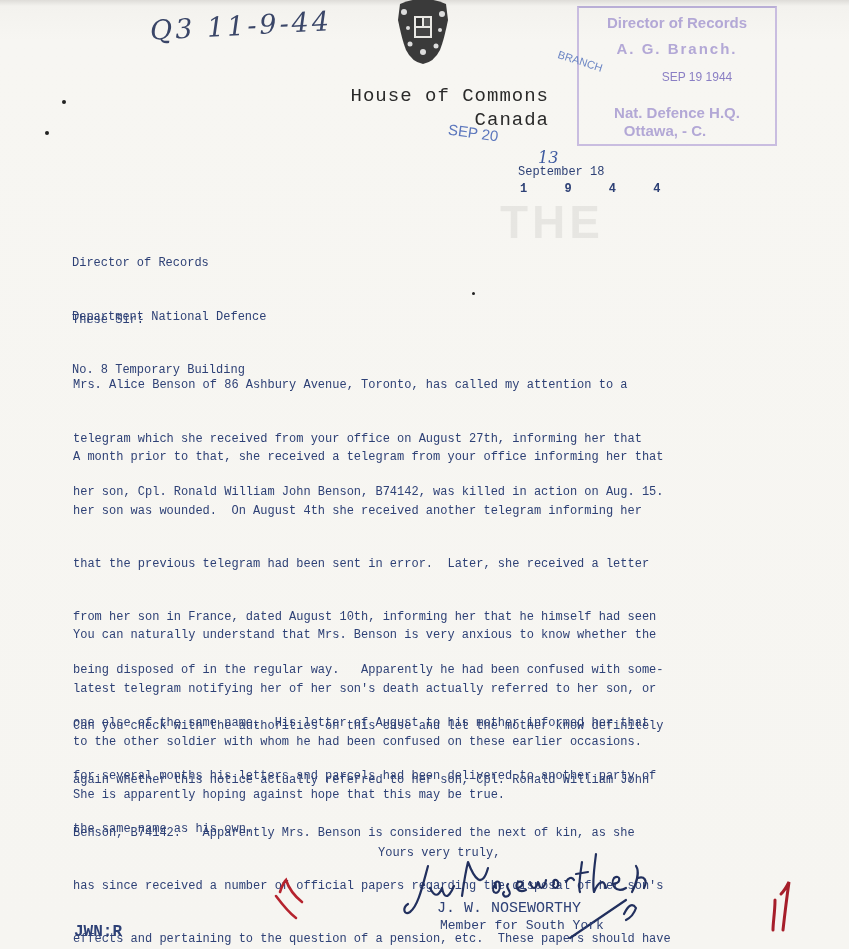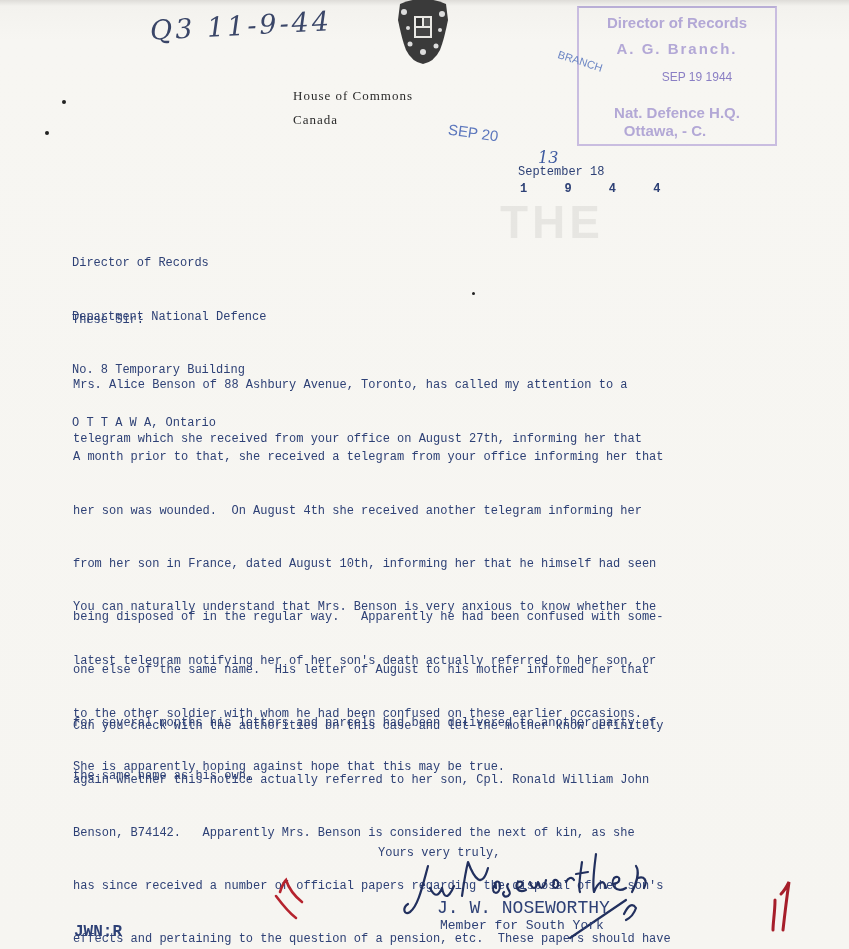--- a/index.html
+++ b/index.html
@@ -9,39 +9,39 @@
     position: relative;
     font-family: "Liberation Mono", "DejaVu Sans Mono", monospace;
     color: #2b3f73;
   }
   .page { position: absolute; left: 0; top: 0; width: 849px; height: 949px;
     background: linear-gradient(180deg, #dedcd8 0px, #f3f2ee 6px, #f7f6f2 40px, #f6f5f1 100%); }
   .abs { position: absolute; }
   .hw-ref { left: 150px; top: 10px; font-family: "DejaVu Serif", serif; font-style: italic;
     font-size: 27px; color: #3a4668; letter-spacing: 3px; transform: rotate(-3deg); }
   .crest { left: 394px; top: 0px; width: 58px; height: 66px; }
-  .letterhead { left: 293px; top: 84px; width: 256px; text-align: left;
-    font-family: Liberation Serif, serif; font-size: 13px; color: #2a2a2a; letter-spacing: 1px; line-height: 24px; }
+  .letterhead { left: 293px; top: 84px; width: 256px; text-align: right;
+    font-family: Liberation Mono, monospace; font-size: 19px; color: #2a2a2a; letter-spacing: 1px; line-height: 24px; }
   .stamp-box { left: 577px; top: 6px; width: 196px; height: 136px;
     border: 2px solid #c9bde0; border-top-color: #b9aed6; }
   .stamp-line { position: absolute; left: 0; width: 100%; text-align: center;
     font-family: "Liberation Sans", sans-serif; font-weight: bold; color: #b3a8d6; font-size: 15px; }
   .stamp-branch { left: 557px; top: 55px; font-family: "Liberation Sans", sans-serif; font-size: 11px;
     color: #6c86c4; transform: rotate(18deg); }
   .stamp-sep20 { left: 448px; top: 124px; font-family: "Liberation Sans", sans-serif; font-size: 15px;
     color: #5c77bd; transform: rotate(8deg); }
   .hw-13 { left: 538px; top: 148px; font-family: "DejaVu Serif", serif; font-style: italic; font-size: 16px; color: #3e5aa0; }
   .date-line1 { left: 518px; top: 164px; font-size: 14px; }
   .date-line2 { left: 520px; top: 181px; font-size: 14px; letter-spacing: 15px; font-weight: bold; }
   .typed { font-size: 12px; line-height: 17.7px; white-space: pre; color: #2e4176; }
   .addr { left: 72px; top: 220px; }
   .salut { left: 72px; top: 312px; }
   .para { left: 73px; }
   .closing { left: 378px; top: 845px; }
-  .signed-name { left: 437px; top: 900px; font-size: 18px; }
+  .signed-name { left: 437px; top: 900px; font-size: 15px; }
   .signed-role { left: 440px; top: 917px; font-size: 13px; }
   .initials { left: 74px; top: 924px; font-size: 16px; font-weight: bold; }
   .signature { left: 400px; top: 848px; width: 280px; height: 92px; }
   .red-mark-left { left: 270px; top: 872px; width: 50px; height: 50px; }
   .red-mark-right { left: 765px; top: 878px; width: 40px; height: 60px; }
   .dot { position: absolute; width: 4px; height: 4px; background: #222; border-radius: 50%; }
   .ghost { left: 500px; top: 195px; width: 160px; height: 110px; opacity: 0.06;
     font-family: "Liberation Sans", sans-serif; font-weight: bold; font-size: 46px; color: #000; letter-spacing: 4px; }
 </style>
 </head>
@@ -90,41 +90,42 @@
   <div class="abs stamp-sep20">SEP 20</div>
 
   <div class="abs hw-13">13</div>
   <div class="abs typed date-line1">September 18</div>
   <div class="abs typed date-line2">1 9 4 4</div>
 
   <div class="abs typed addr">
     <div>Director of Records</div>
     <div>Department National Defence</div>
     <div>No. 8 Temporary Building</div>
-    <div>O T T A W A, Ontario</div>
   </div>
 
   <div class="abs typed salut">These Sir:</div>
 
   <div class="abs typed para" style="top:342px;">
-    <div>Mrs. Alice Benson of 88 Ashbury Avenue, Toronto, has called my attention to a</div>
+    <div>Mrs. Alice Benson of 86 Ashbury Avenue, Toronto, has called my attention to a</div>
     <div>telegram which she received from your office on August 27th, informing her that</div>
+    <div>her son, Cpl. Ronald William John Benson, B74142, was killed in action on Aug. 15.</div>
   </div>
 
   <div class="abs typed para" style="top:414px;">
     <div>A month prior to that, she received a telegram from your office informing her that</div>
     <div>her son was wounded.  On August 4th she received another telegram informing her</div>
+    <div>that the previous telegram had been sent in error.  Later, she received a letter</div>
     <div>from her son in France, dated August 10th, informing her that he himself had seen</div>
     <div>being disposed of in the regular way.   Apparently he had been confused with some-</div>
     <div>one else of the same name.  His letter of August to his mother informed her that</div>
     <div>for several months his letters and parcels had been delivered to another party of</div>
     <div>the same name as his own.</div>
   </div>
 
-  <div class="abs typed para" style="top:564px;">
+  <div class="abs typed para" style="top:592px;">
     <div>You can naturally understand that Mrs. Benson is very anxious to know whether the</div>
     <div>latest telegram notifying her of her son's death actually referred to her son, or</div>
     <div>to the other soldier with whom he had been confused on these earlier occasions.</div>
     <div>She is apparently hoping against hope that this may be true.</div>
   </div>
 
   <div class="abs typed para" style="top:683px;">
     <div>Can you check with the authorities on this case and let the mother know definitely</div>
     <div>again whether this notice actually referred to her son, Cpl. Ronald William John</div>
     <div>Benson, B74142.   Apparently Mrs. Benson is considered the next of kin, as she</div>

